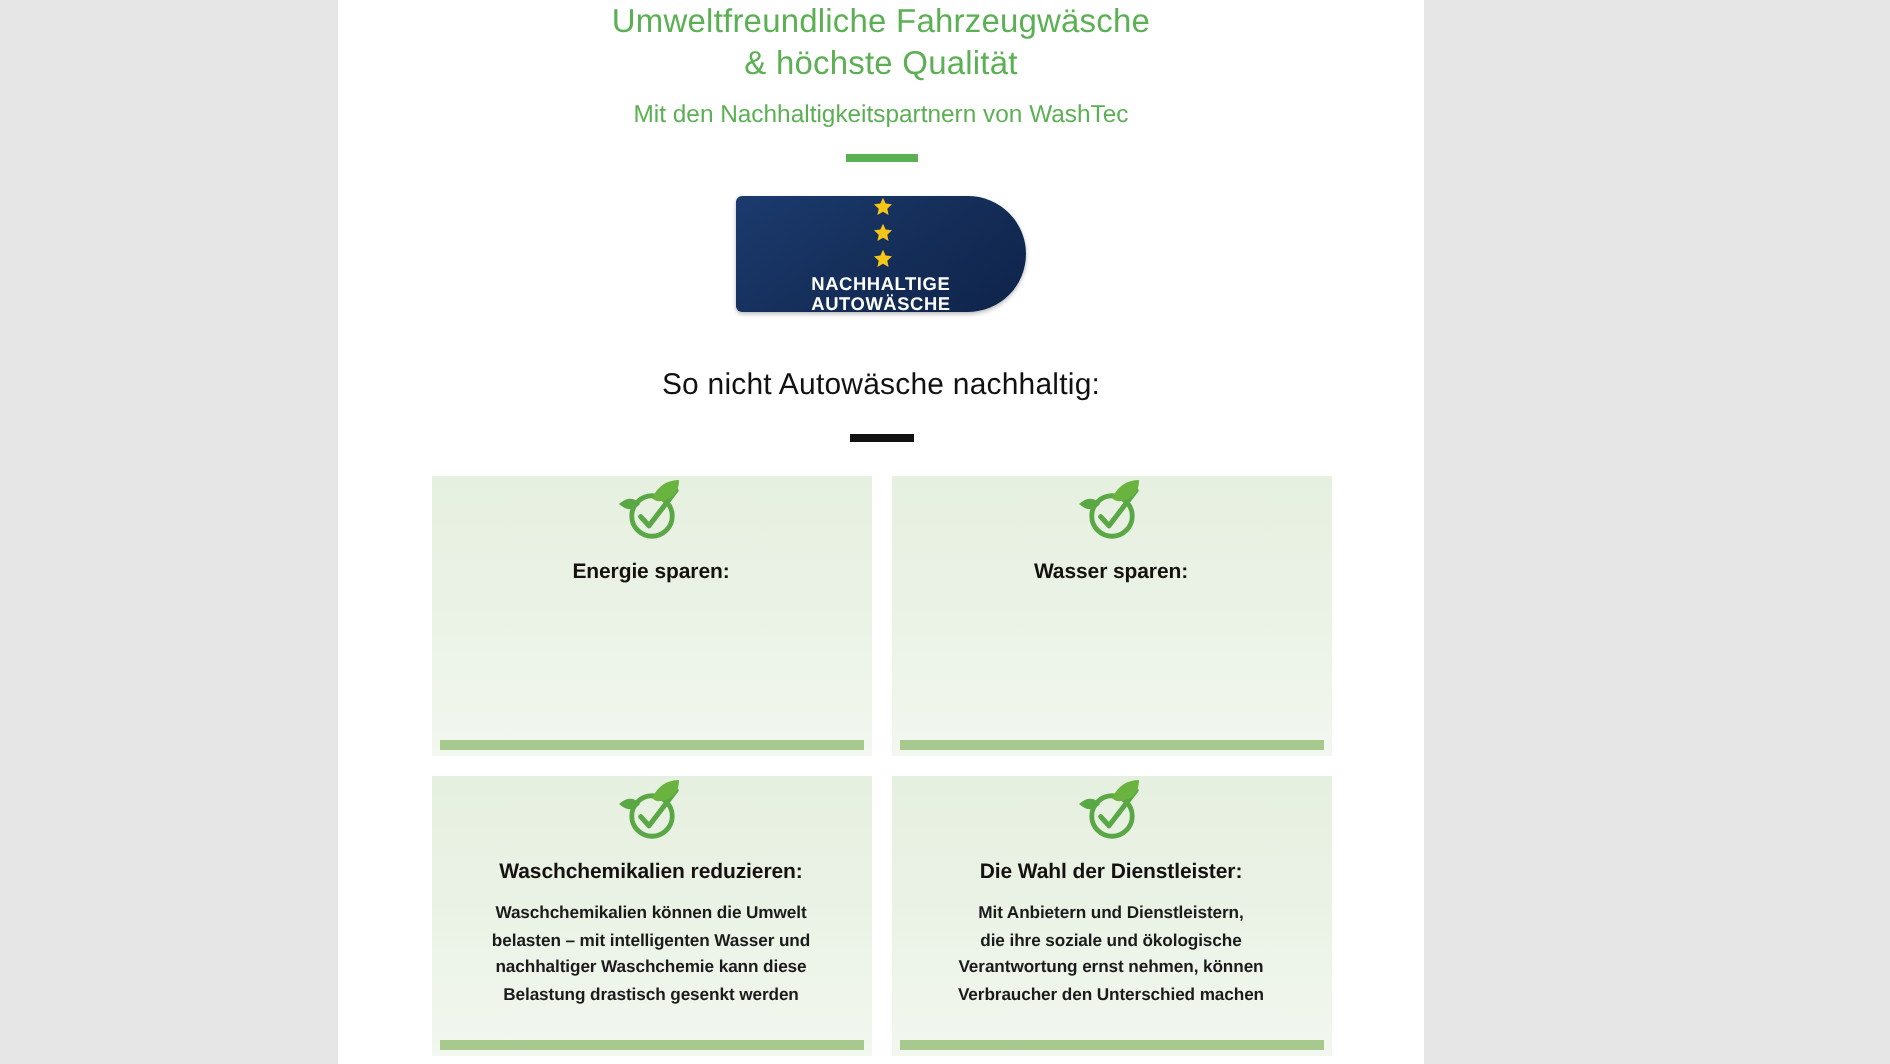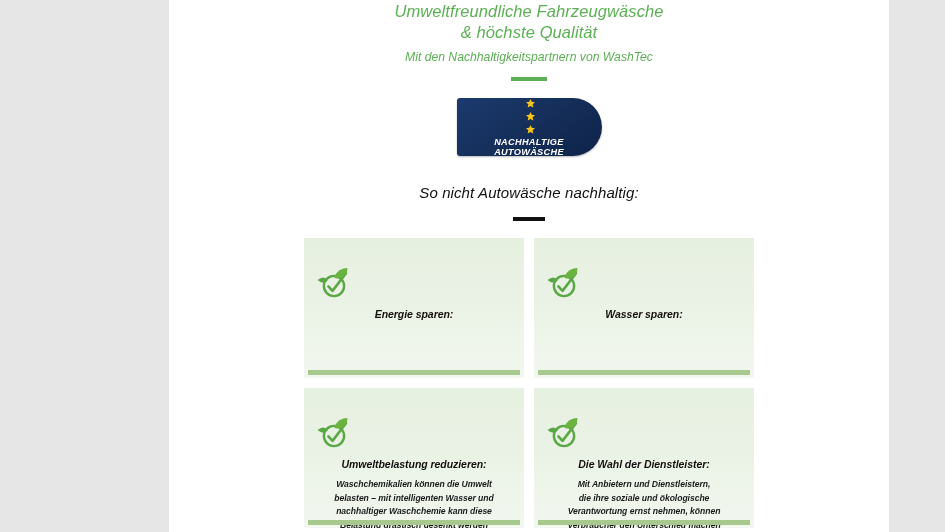--- a/index.html
+++ b/index.html
@@ -16,25 +16,24 @@
   #page {
     position: relative;
     width: 945px;
     height: 532px;
     background: #e6e6e6;
   }
   #content {
     position: absolute;
     left: 169px;
     top: 0;
-    width: 720px;
+    width: 543px;
     height: 532px;
     background: #ffffff;
     overflow: hidden;
-    font-style: italic;
   }
 
   
   .header {
     padding-top: 1px;
     text-align: center;
   }
   .headline {
     color: #5cb054;
     font-size: 16.5px;
@@ -151,23 +150,24 @@
     display: grid;
     grid-template-columns: 220px 220px;
     column-gap: 10px;
     row-gap: 10px;
   }
   .card {
     position: relative;
     background: linear-gradient(180deg, #e6f0e0 0%, #eaf2e5 45%, #f2f7ef 100%);
     height: 140px;
     box-sizing: border-box;
-    padding: 28px 12px 0 12px;
+    padding: 0 12px 0 12px;
     display: flex;
     flex-direction: column;
+    align-items: center;
     text-align: center;
     overflow: hidden;
   }
   .card-bar {
     position: absolute;
     left: 4px;
     right: 4px;
     bottom: 3px;
     height: 5px;
     background: #a7c98e;
@@ -281,21 +281,21 @@
         <div class="card-bar"></div>
       </div>
 
       <div class="card">
         <svg class="card-icon" viewBox="0 0 48 44">
           <path d="M2 18 Q10 11 16 18 Q10 25 2 18 Z" fill="#5aa845"></path>
           <circle cx="24" cy="26" r="13.5" fill="none" stroke="#5aa845" stroke-width="3.2"></circle>
           <path d="M16.5 26.5 L22 32.5 L40 9" fill="none" stroke="#5aa845" stroke-width="3.4" stroke-linecap="round" stroke-linejoin="round"></path>
           <path d="M24 14 Q30 2 42 2 Q42 14 30 16 Q26 16.5 24 14 Z" fill="#6ab33f"></path>
         </svg>
-        <div class="card-title">Umweltbelastung reduzieren:</div>
+        <div class="card-title">Waschchemikalien reduzieren:</div>
         <div class="card-body">Waschchemikalien können die Umwelt
 belasten – mit intelligenten Wasser und
 nachhaltiger Waschchemie kann diese
 Belastung drastisch gesenkt werden</div>
         <div class="card-bar"></div>
       </div>
 
       <div class="card">
         <svg class="card-icon" viewBox="0 0 48 44">
           <path d="M2 18 Q10 11 16 18 Q10 25 2 18 Z" fill="#5aa845"></path>

